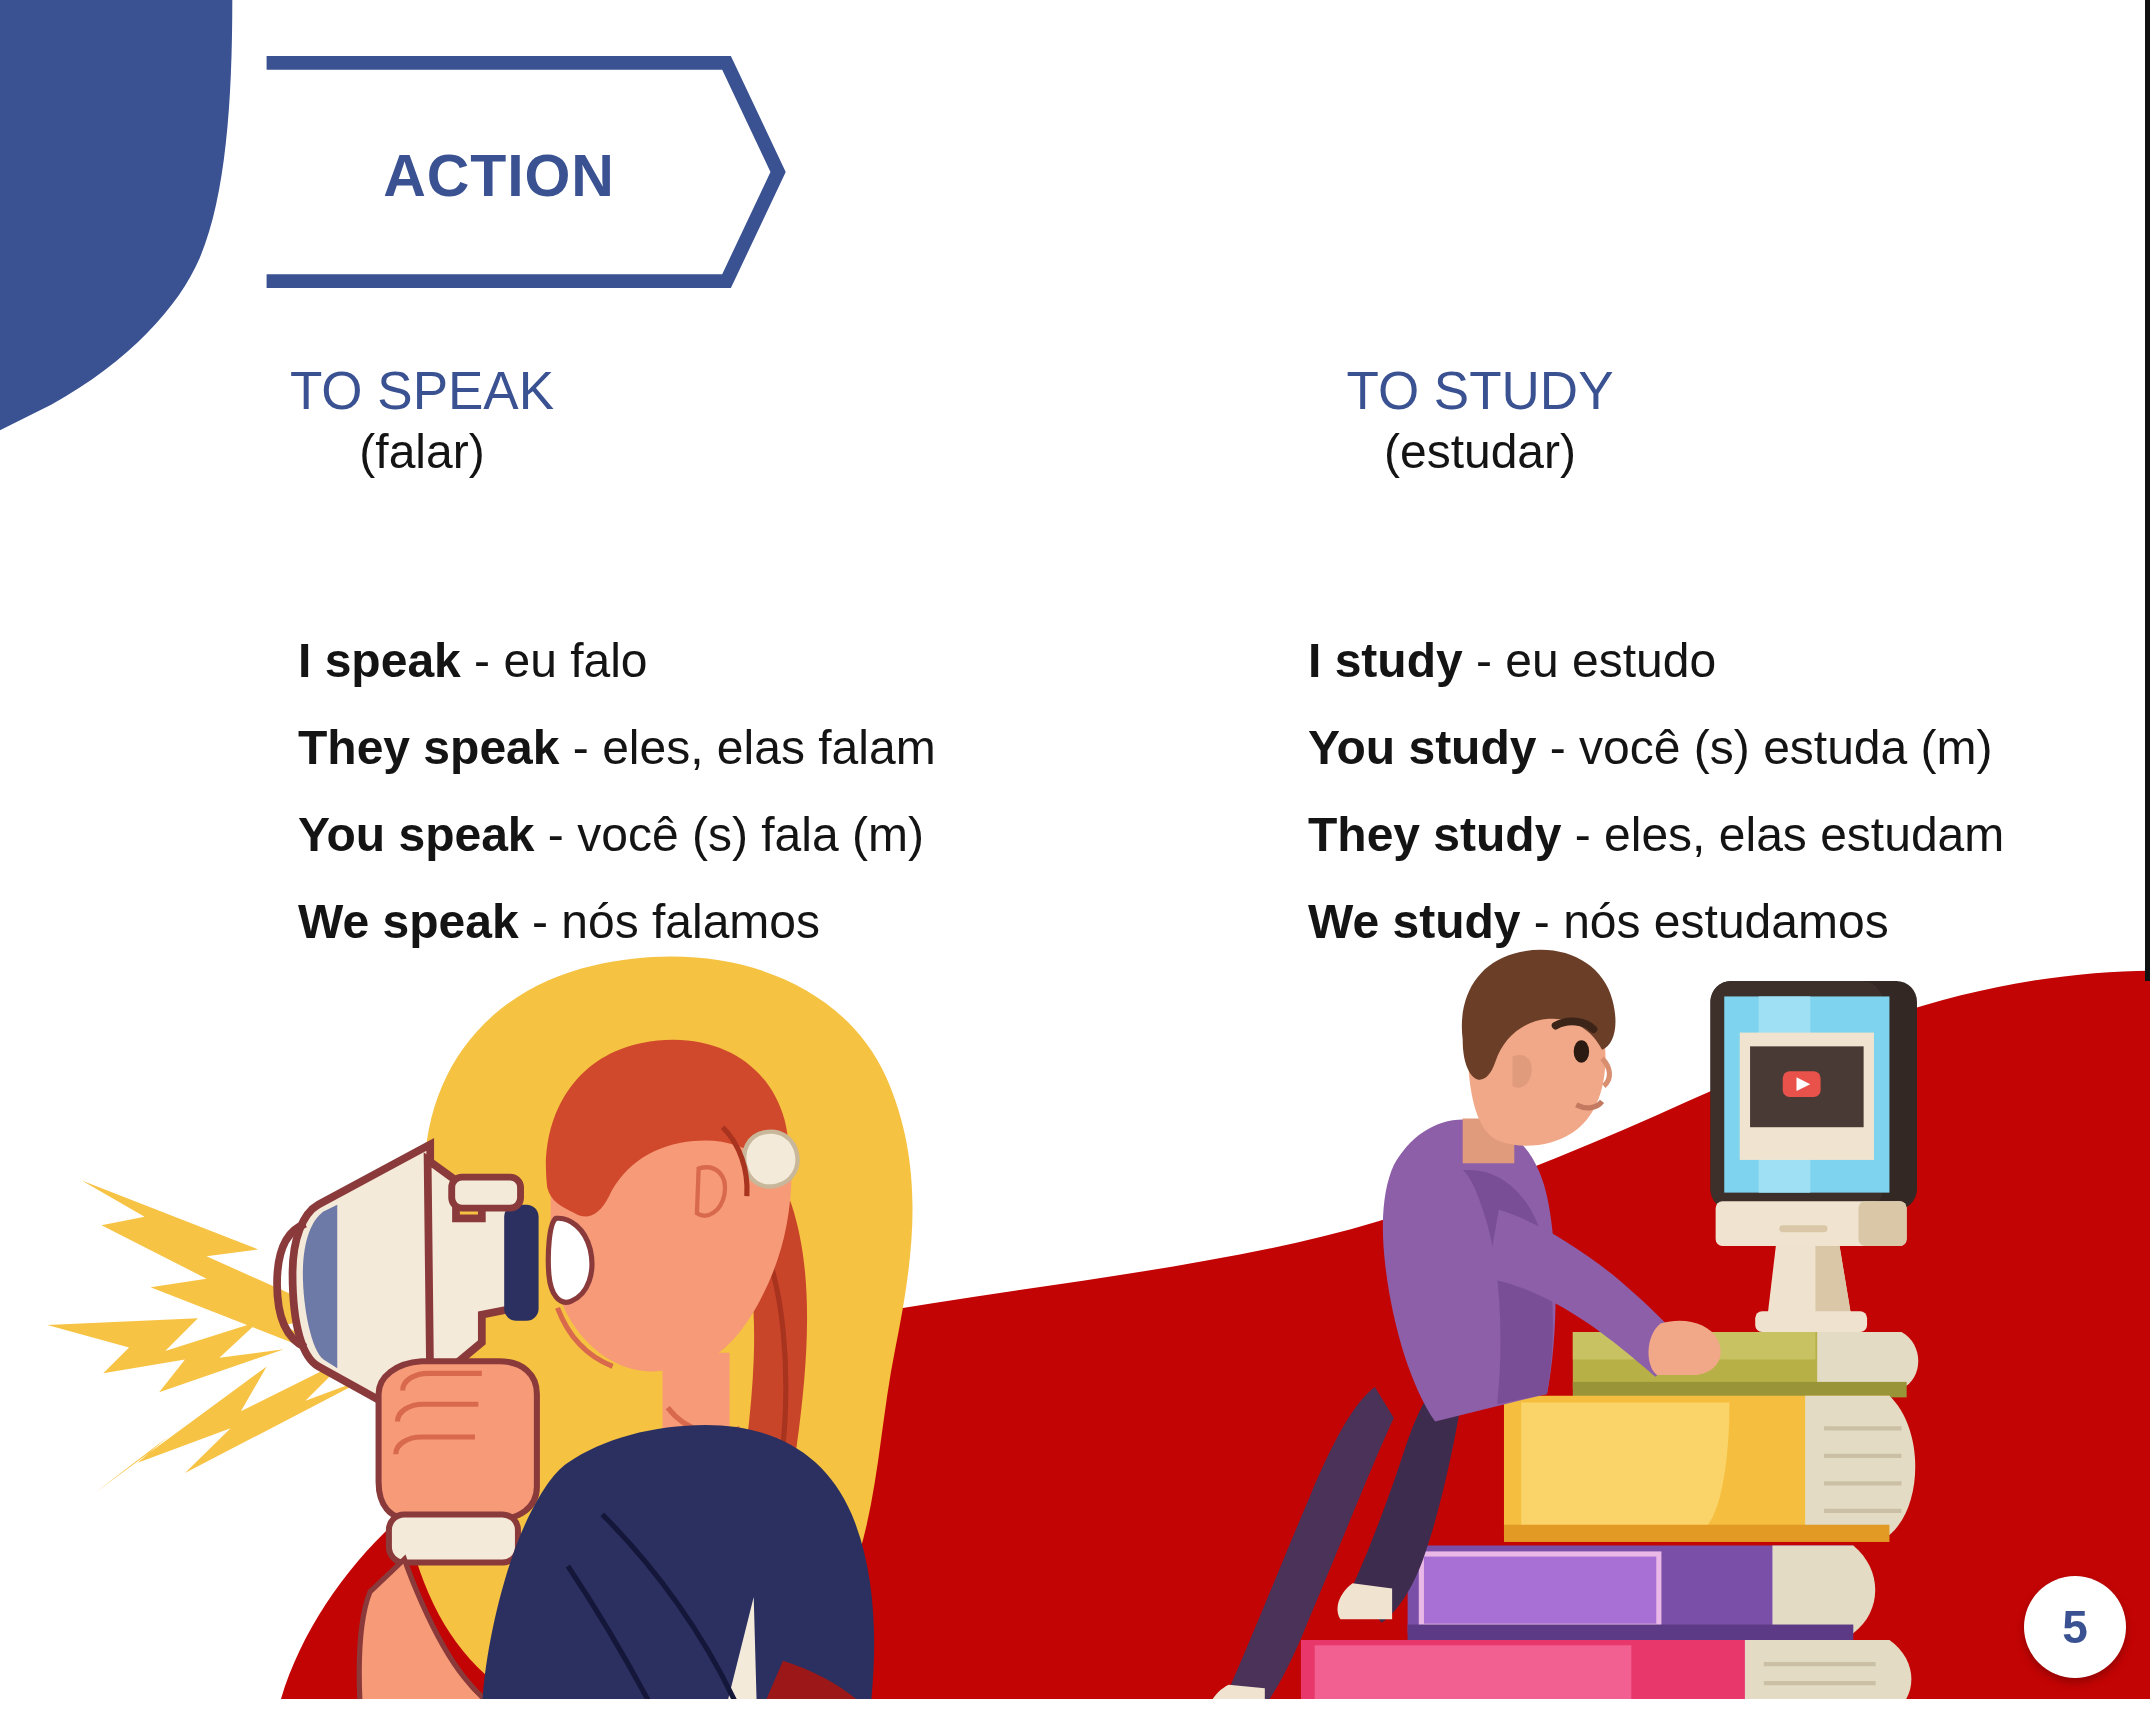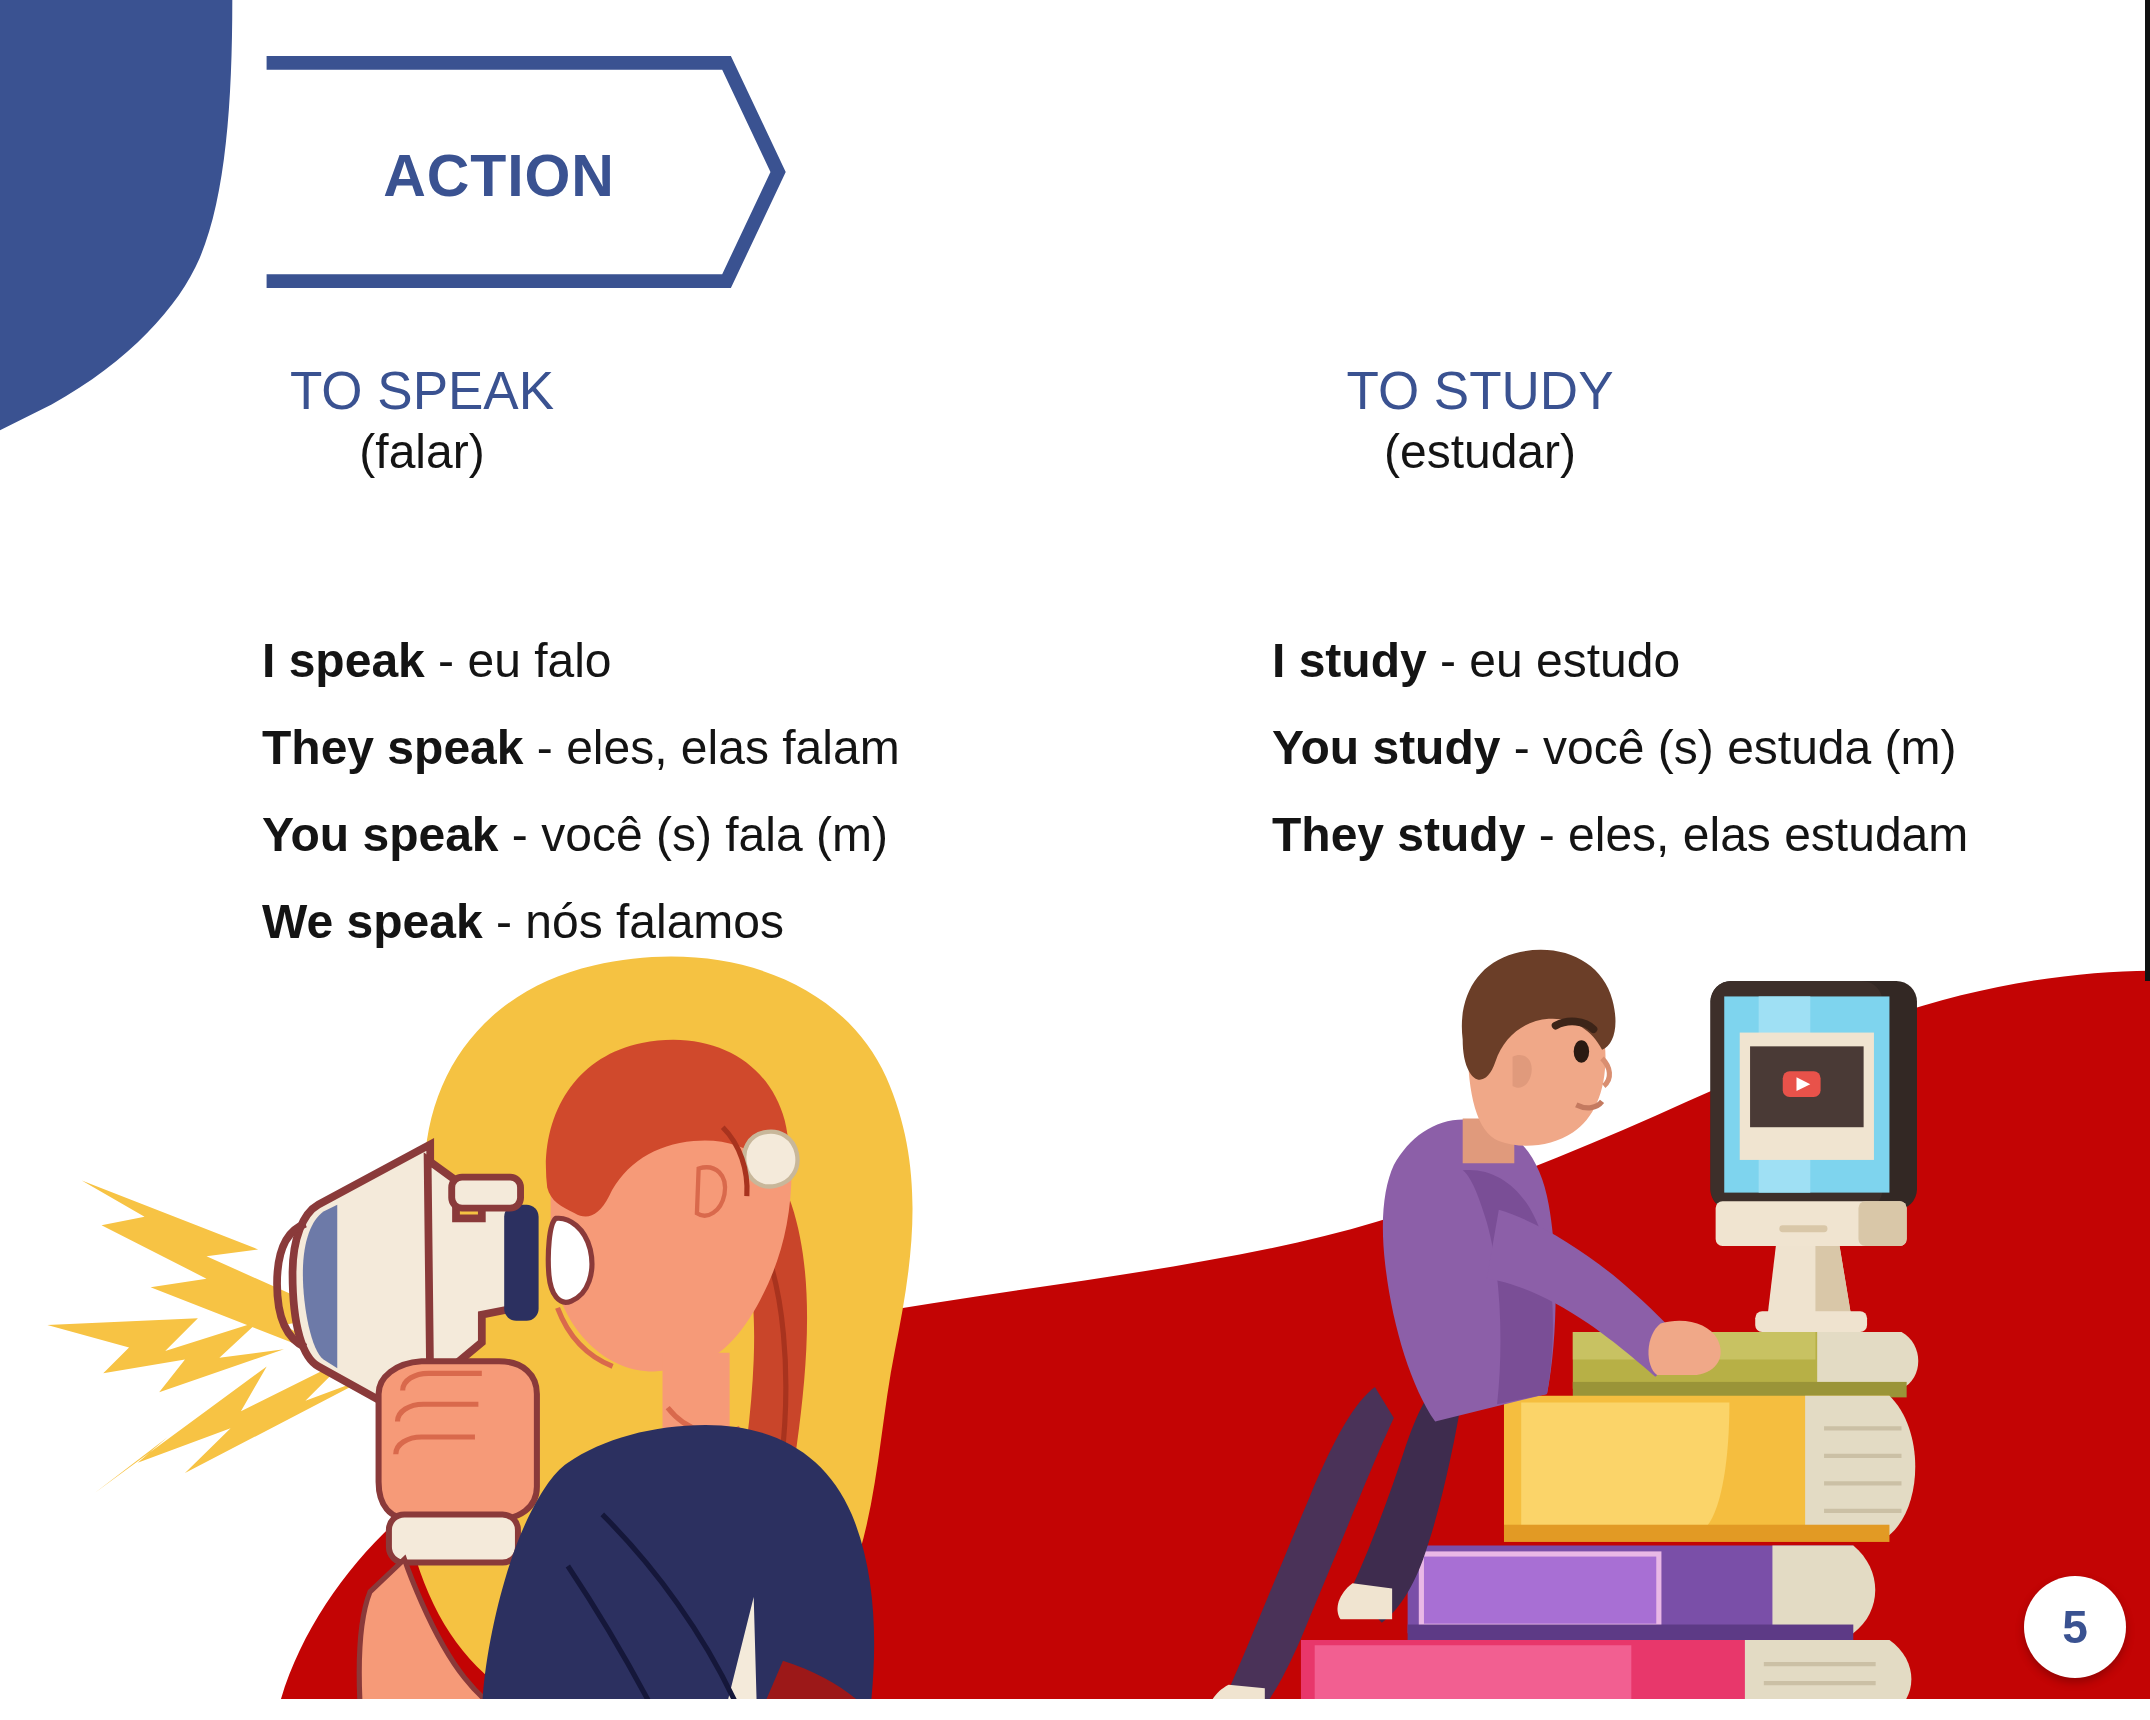--- a/index.html
+++ b/index.html
@@ -70,20 +70,21 @@
     margin: 0;
     padding: 0;
   }
   .conj-item {
     font-size: 48px;
     color: #141414;
     line-height: 1.0;
     margin-bottom: 39px;
     white-space: nowrap;
     font-family: "Liberation Sans", sans-serif;
+    margin-left: 36px;
   }
   .conj-item .pron {
     font-weight: bold;
   }
   
   #page-badge {
     position: absolute;
     left: 2024px;
     top: 1576px;
     width: 102px;
@@ -285,20 +286,23 @@
   <ul class="conj-list" style="left:1272px; top:637px;">
     <li class="conj-item">
       <span class="pron">I study</span><span> - </span><span>eu estudo</span>
     </li>
     <li class="conj-item">
       <span class="pron">You study</span><span> - </span><span>você (s) estuda (m)</span>
     </li>
     <li class="conj-item">
       <span class="pron">They study</span><span> - </span><span>eles, elas estudam</span>
     </li>
+    <li class="conj-item">
+      <span class="pron">We study</span><span> - </span><span>nós estudamos</span>
+    </li>
   </ul>
 
   <div id="page-badge">
     <span>5</span>
   </div>
 
 </div>
 
 
 </body></html>

